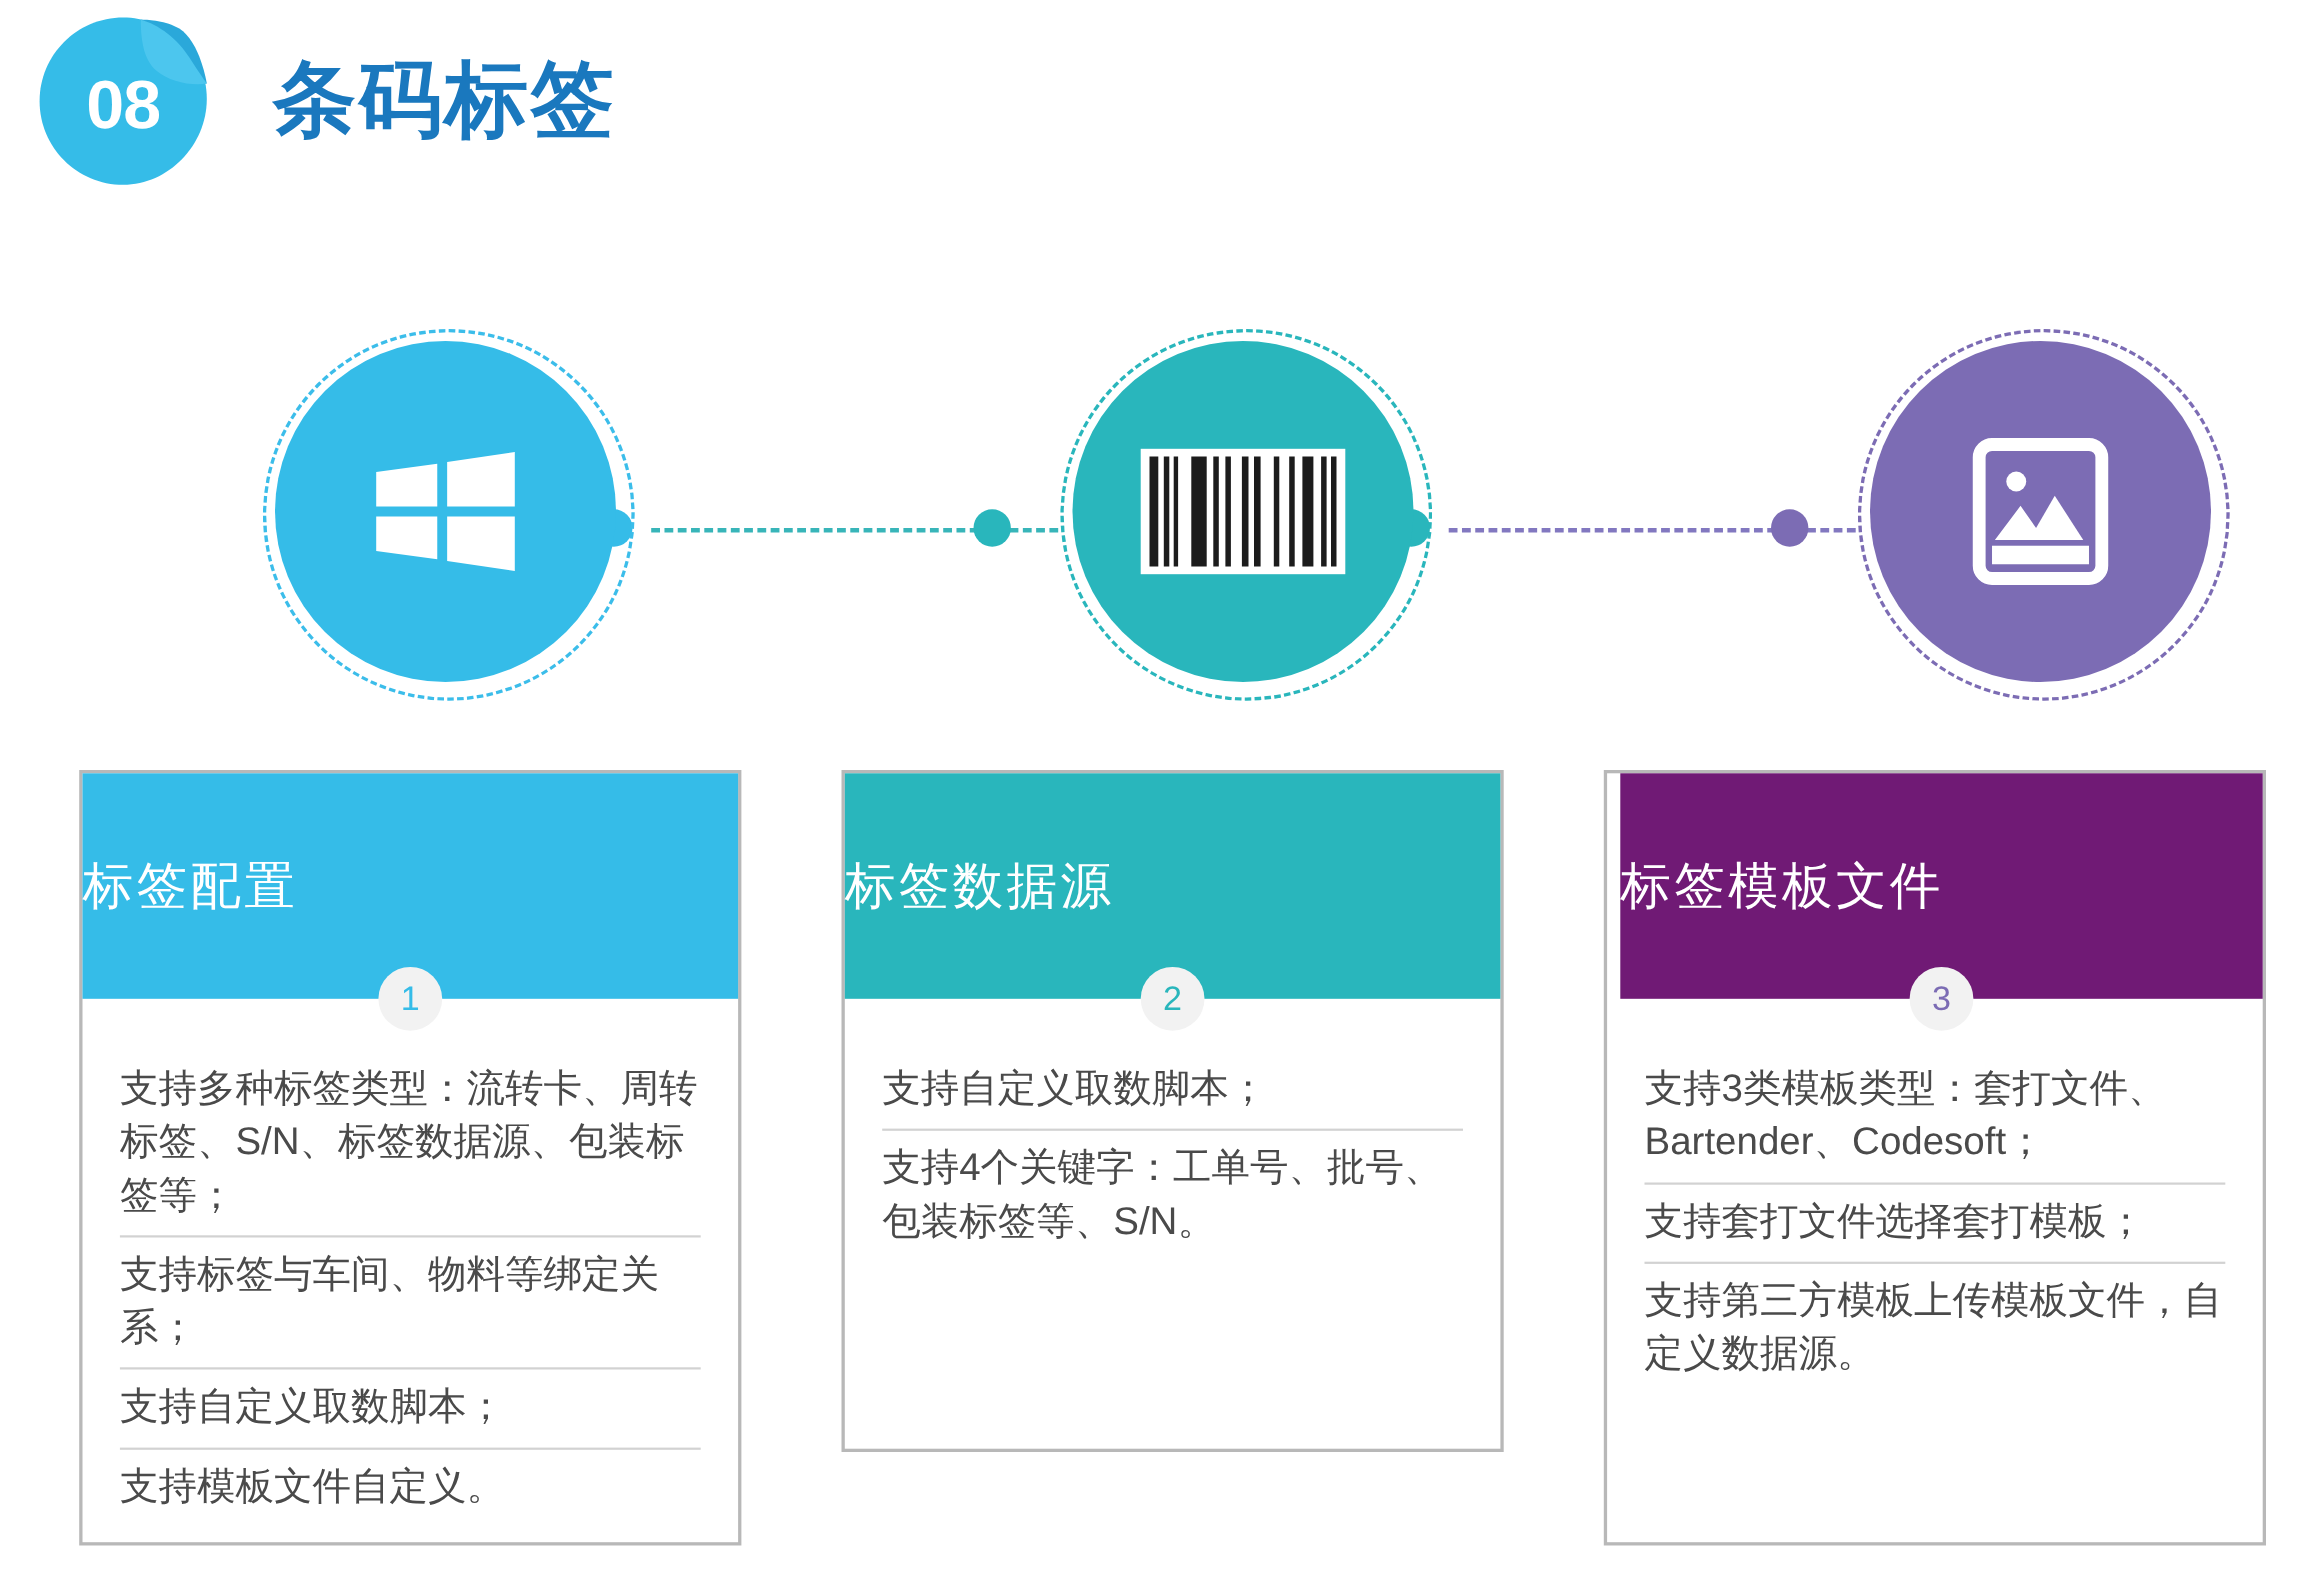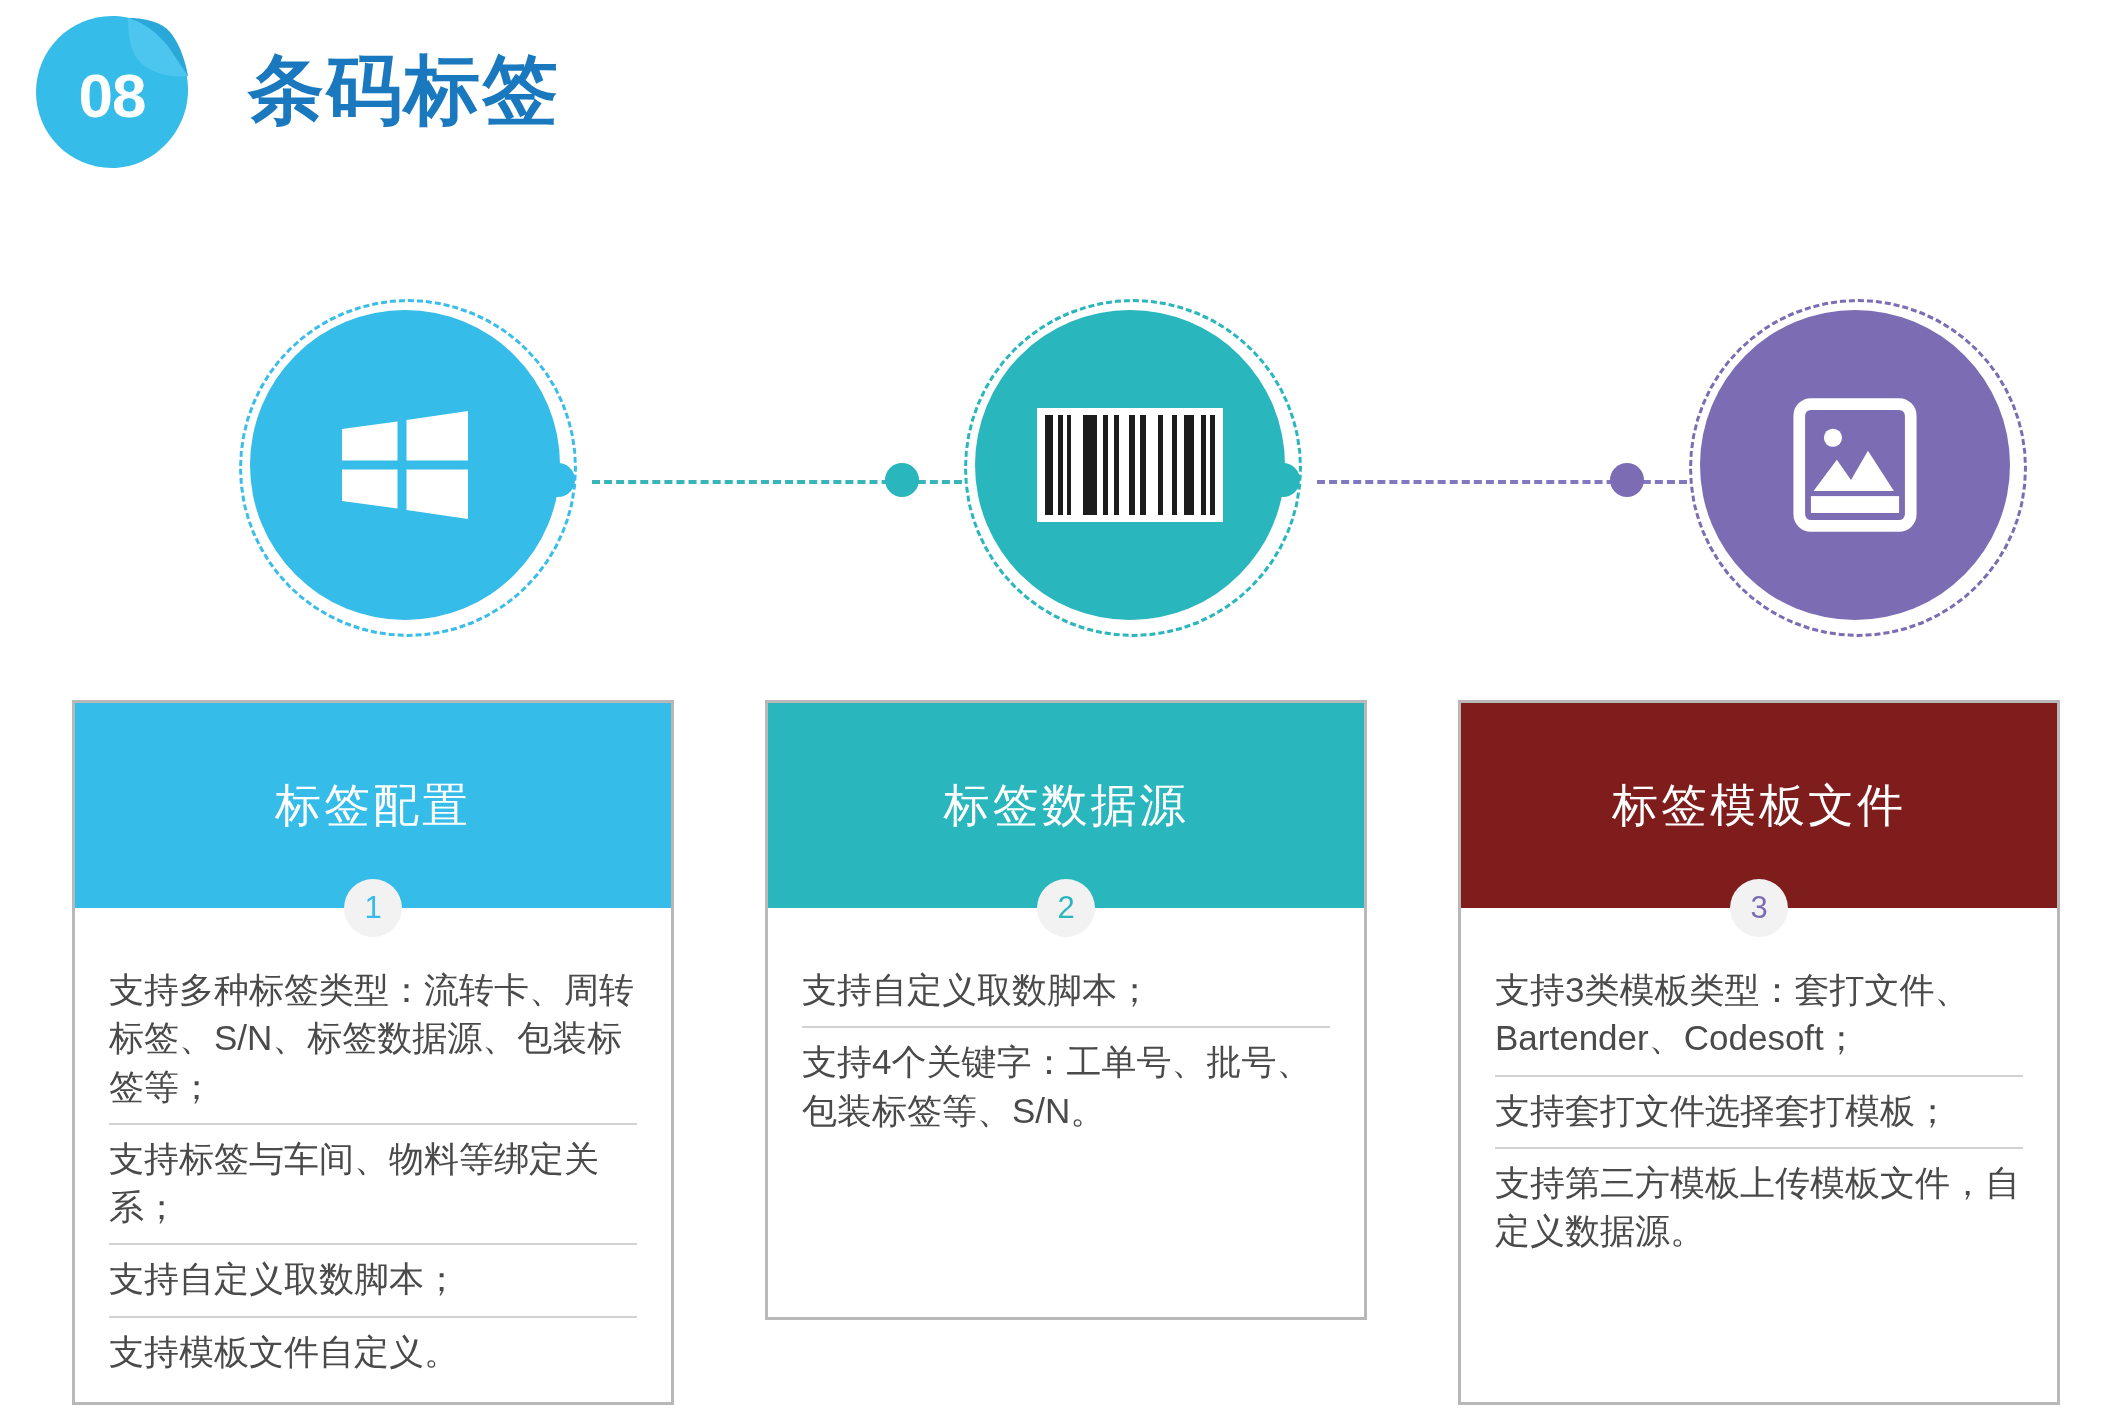--- a/index.html
+++ b/index.html
@@ -132,26 +132,26 @@
     box-sizing: border-box;
   }
   .card-1 { left: 72px; height: 705px; }
   .card-2 { left: 765px; height: 620px; }
   .card-3 { left: 1458px; height: 705px; }
 
   .card-banner {
     height: 205px;
     display: flex;
     align-items: center;
-    justify-content: center;
+    justify-content: flex-start;
     position: relative;
   }
   .banner-1 { background: #35bce8; }
   .banner-2 { background: #29b6bc; }
-  .banner-3 { background: #7f1d1d; }
+  .banner-3 { background: #701a75; margin-left: 12px; }
 
   .card-heading {
     color: #ffffff;
     font-size: 46px;
     font-weight: normal;
     letter-spacing: 3px;
     white-space: nowrap;
   }
 
   .step-badge {

